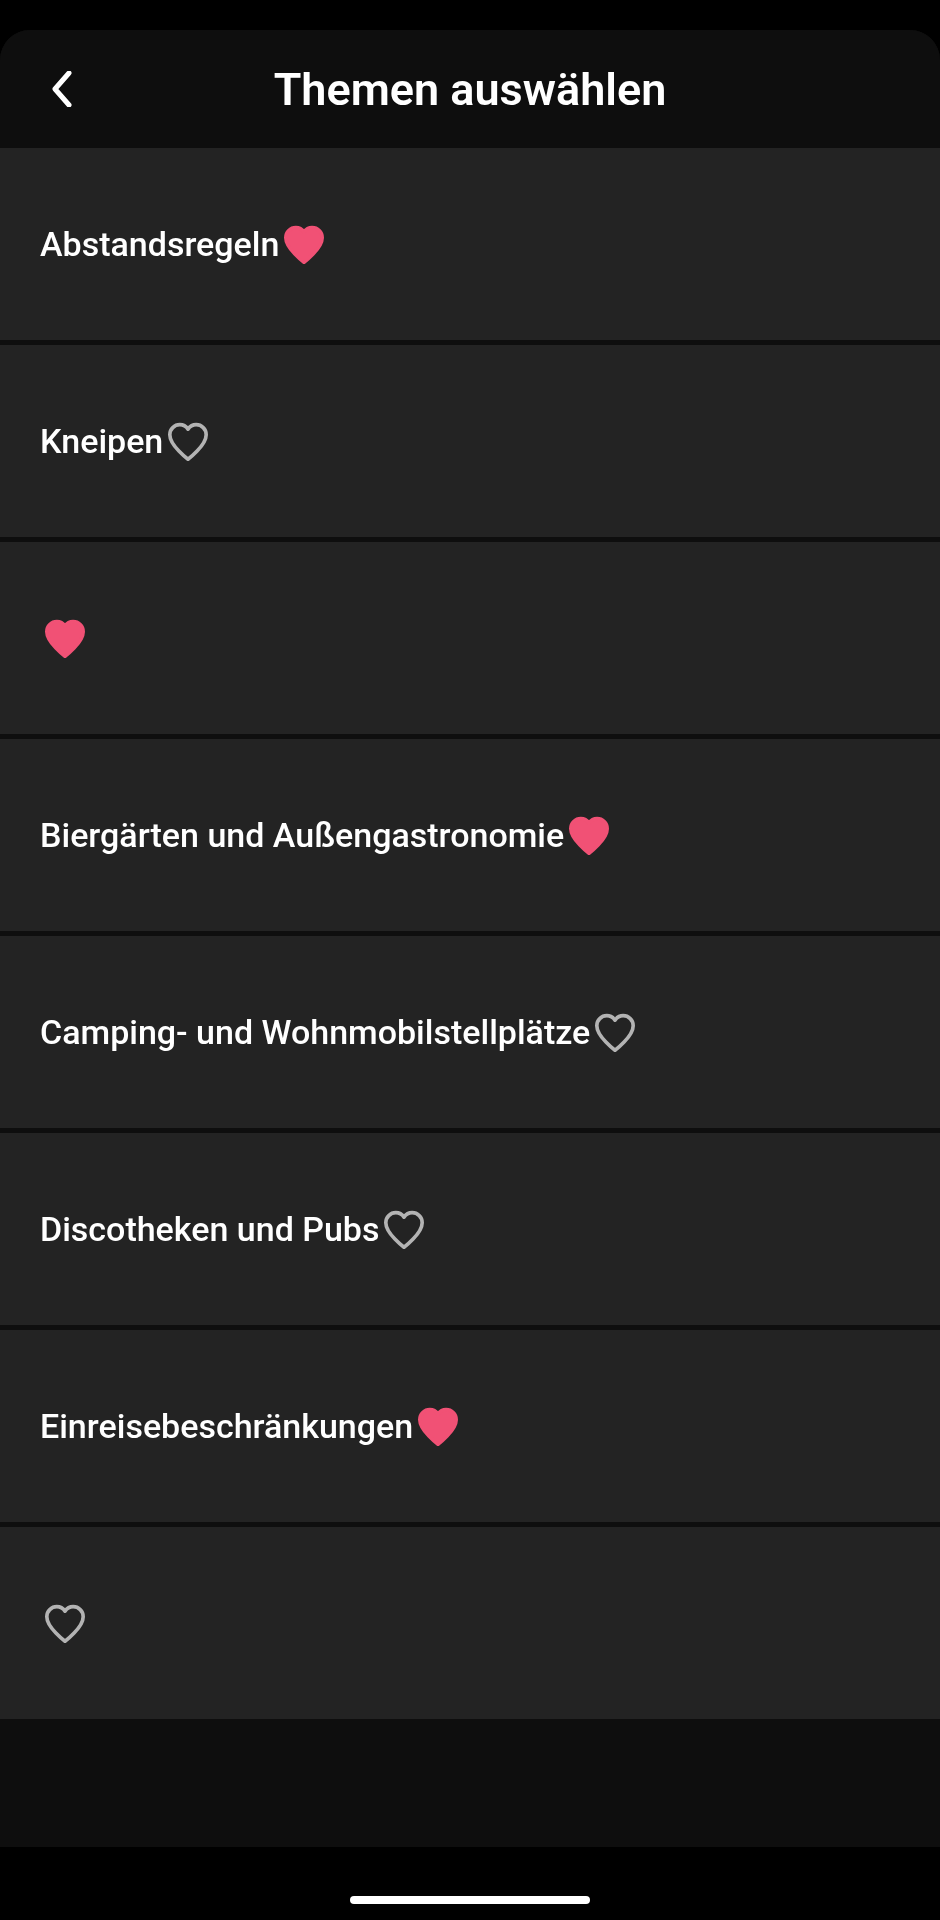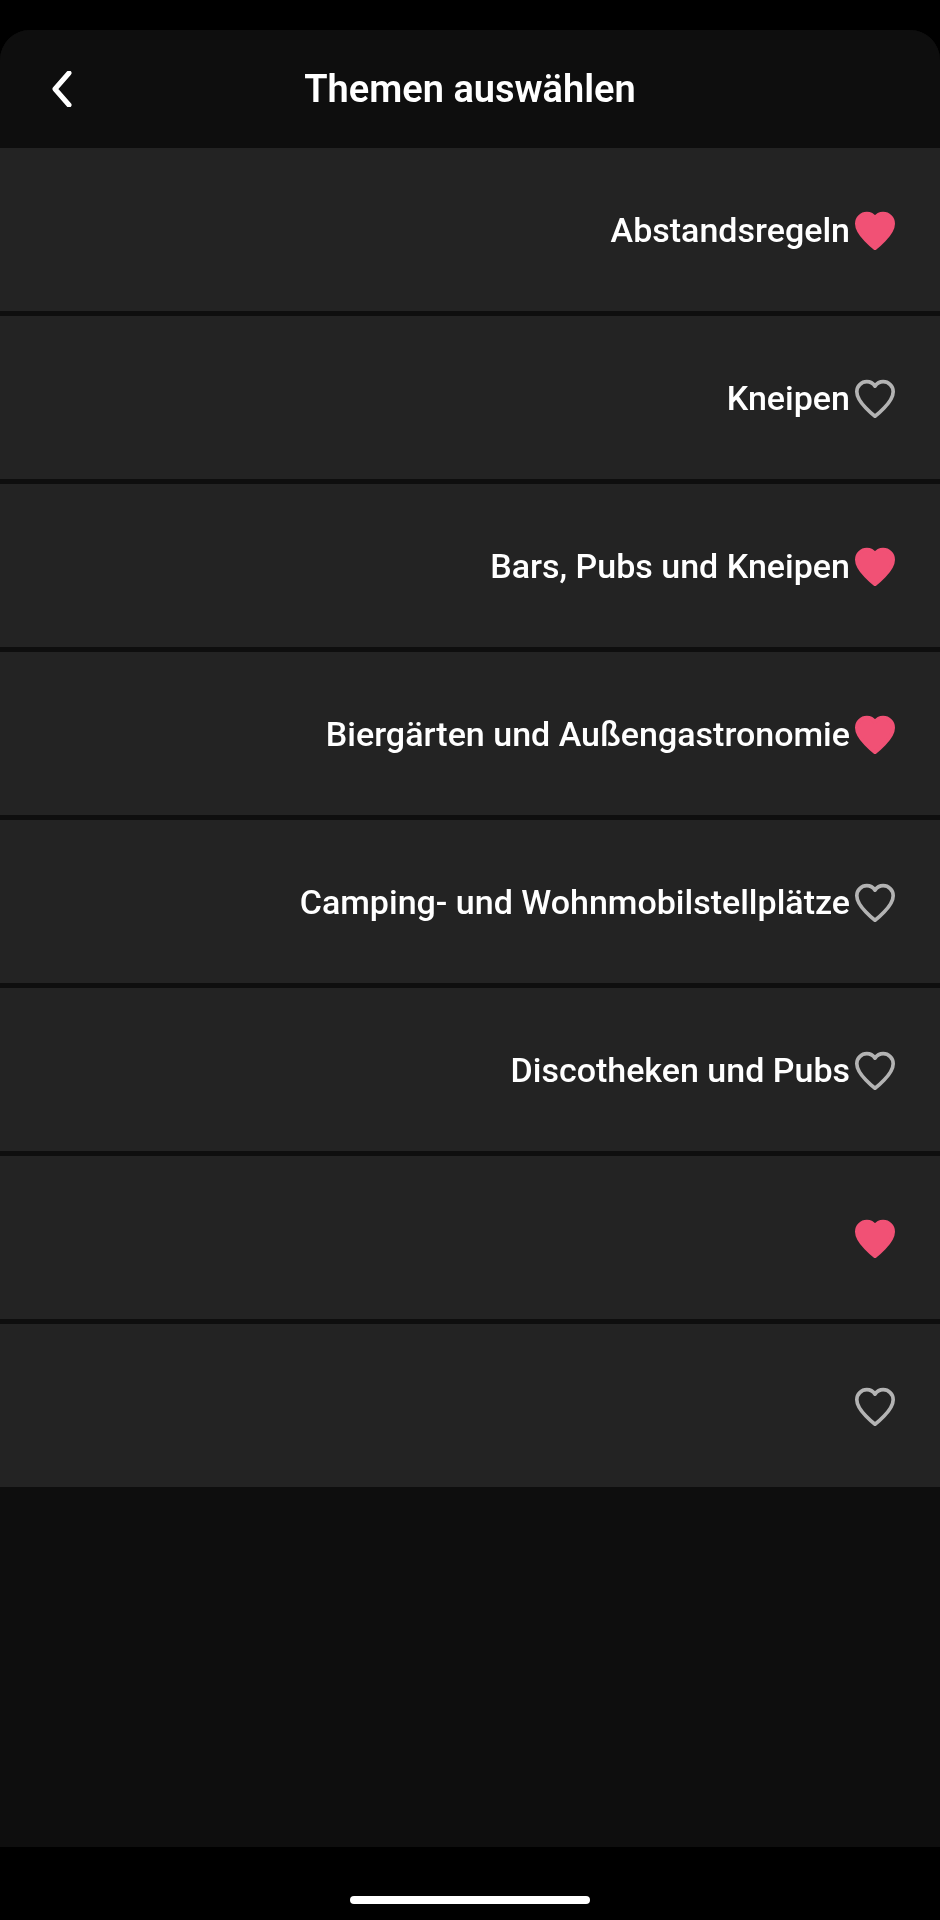--- a/index.html
+++ b/index.html
@@ -44,32 +44,32 @@
     align-items: center;
     justify-content: center;
     cursor: pointer;
   }
   .back-button svg {
     width: 22px;
     height: 36px;
   }
   .header-title {
     color: #ffffff;
-    font-size: 38px;
+    font-size: 45px;
     font-weight: 600;
   }
   .list-container {
     background: #0e0e0e;
   }
   .list-item {
-    height: 163px;
+    height: 192px;
     background: #232323;
     display: flex;
     align-items: center;
-    justify-content: flex-end;
+    justify-content: flex-start;
     padding: 0 40px 0 40px;
     margin-bottom: 5px;
     cursor: pointer;
   }
   .list-item-label {
     color: #ffffff;
     font-size: 34px;
     font-weight: 500;
   }
   .heart-icon {
@@ -138,21 +138,20 @@
     <div class="list-item">
       <span class="list-item-label">Kneipen</span>
       <div class="heart-icon heart-outline">
         <svg viewBox="0 0 24 22" xmlns="http://www.w3.org/2000/svg">
           <path d="M12 21 C12 21 2 13.5 2 7.5 C2 4.5 4.5 2 7.5 2 C9.5 2 11 3 12 4.5 C13 3 14.5 2 16.5 2 C19.5 2 22 4.5 22 7.5 C22 13.5 12 21 12 21 Z" stroke-width="2" stroke-linejoin="round"></path>
         </svg>
       </div>
     </div>
 
     <div class="list-item">
-      <span class="list-item-label">Bars, Pubs und Kneipen</span>
       <div class="heart-icon heart-filled">
         <svg viewBox="0 0 24 22" xmlns="http://www.w3.org/2000/svg">
           <path d="M12 21 C12 21 2 13.5 2 7.5 C2 4.5 4.5 2 7.5 2 C9.5 2 11 3 12 4.5 C13 3 14.5 2 16.5 2 C19.5 2 22 4.5 22 7.5 C22 13.5 12 21 12 21 Z" stroke-width="2" stroke-linejoin="round"></path>
         </svg>
       </div>
     </div>
 
     <div class="list-item">
       <span class="list-item-label">Biergärten und Außengastronomie</span>
       <div class="heart-icon heart-filled">
@@ -175,20 +174,21 @@
     <div class="list-item">
       <span class="list-item-label">Discotheken und Pubs</span>
       <div class="heart-icon heart-outline">
         <svg viewBox="0 0 24 22" xmlns="http://www.w3.org/2000/svg">
           <path d="M12 21 C12 21 2 13.5 2 7.5 C2 4.5 4.5 2 7.5 2 C9.5 2 11 3 12 4.5 C13 3 14.5 2 16.5 2 C19.5 2 22 4.5 22 7.5 C22 13.5 12 21 12 21 Z" stroke-width="2" stroke-linejoin="round"></path>
         </svg>
       </div>
     </div>
 
     <div class="list-item">
+      <span class="list-item-label">Einreisebeschränkungen</span>
       <div class="heart-icon heart-filled">
         <svg viewBox="0 0 24 22" xmlns="http://www.w3.org/2000/svg">
           <path d="M12 21 C12 21 2 13.5 2 7.5 C2 4.5 4.5 2 7.5 2 C9.5 2 11 3 12 4.5 C13 3 14.5 2 16.5 2 C19.5 2 22 4.5 22 7.5 C22 13.5 12 21 12 21 Z" stroke-width="2" stroke-linejoin="round"></path>
         </svg>
       </div>
     </div>
 
     <div class="list-item">
       <div class="heart-icon heart-outline">
         <svg viewBox="0 0 24 22" xmlns="http://www.w3.org/2000/svg">

